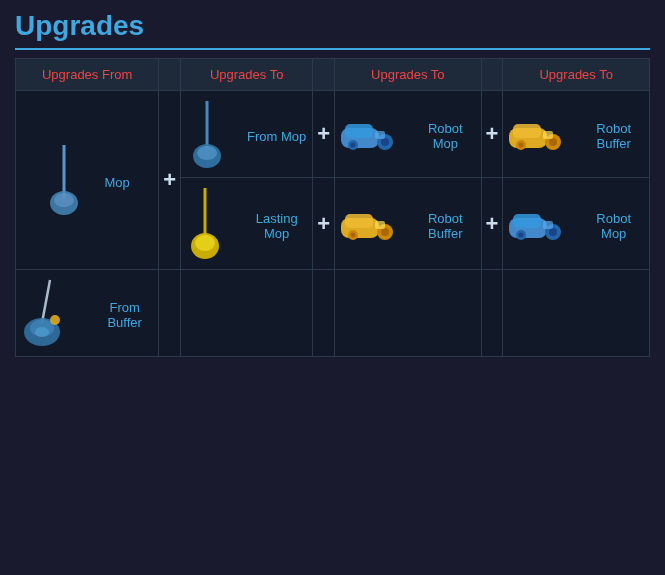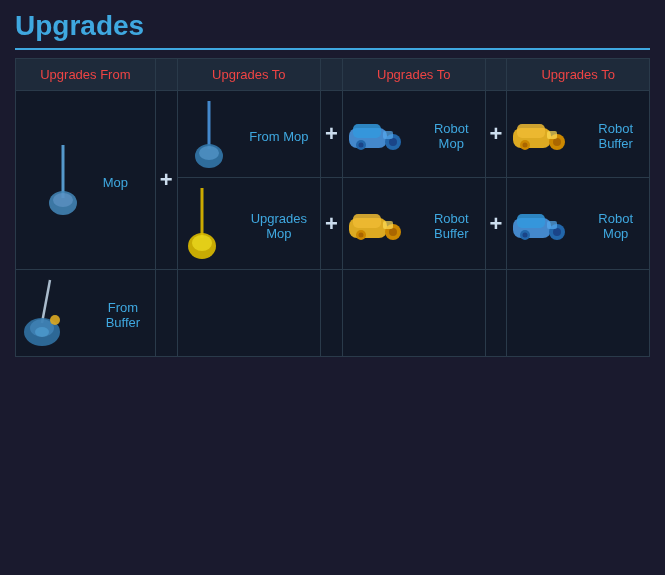--- a/index.html
+++ b/index.html
@@ -161,21 +161,21 @@
       <tr>
         <td>
           <div class="item-cell">
             <div class="icon-wrapper">
               <svg width="40" height="75" viewBox="0 0 40 75">
                 <line x1="20" y1="2" x2="20" y2="52" stroke="#ccaa00" stroke-width="3"></line>
                 <ellipse cx="20" cy="60" rx="14" ry="13" fill="#ddbb00" opacity="0.9"></ellipse>
                 <ellipse cx="20" cy="57" rx="10" ry="8" fill="#eedd22" opacity="0.7"></ellipse>
               </svg>
             </div>
-            <span class="item-label">Upgrades Mop</span>
+            <span class="item-label">Lasting Mop</span>
           </div>
         </td>
         <td>
           <span class="plus-sign">+</span>
         </td>
         <td>
           <div class="item-cell">
             <div class="icon-wrapper">
               <svg width="55" height="40" viewBox="0 0 55 40">
                 <rect x="2" y="14" width="38" height="20" rx="8" fill="#ddaa22"></rect>

